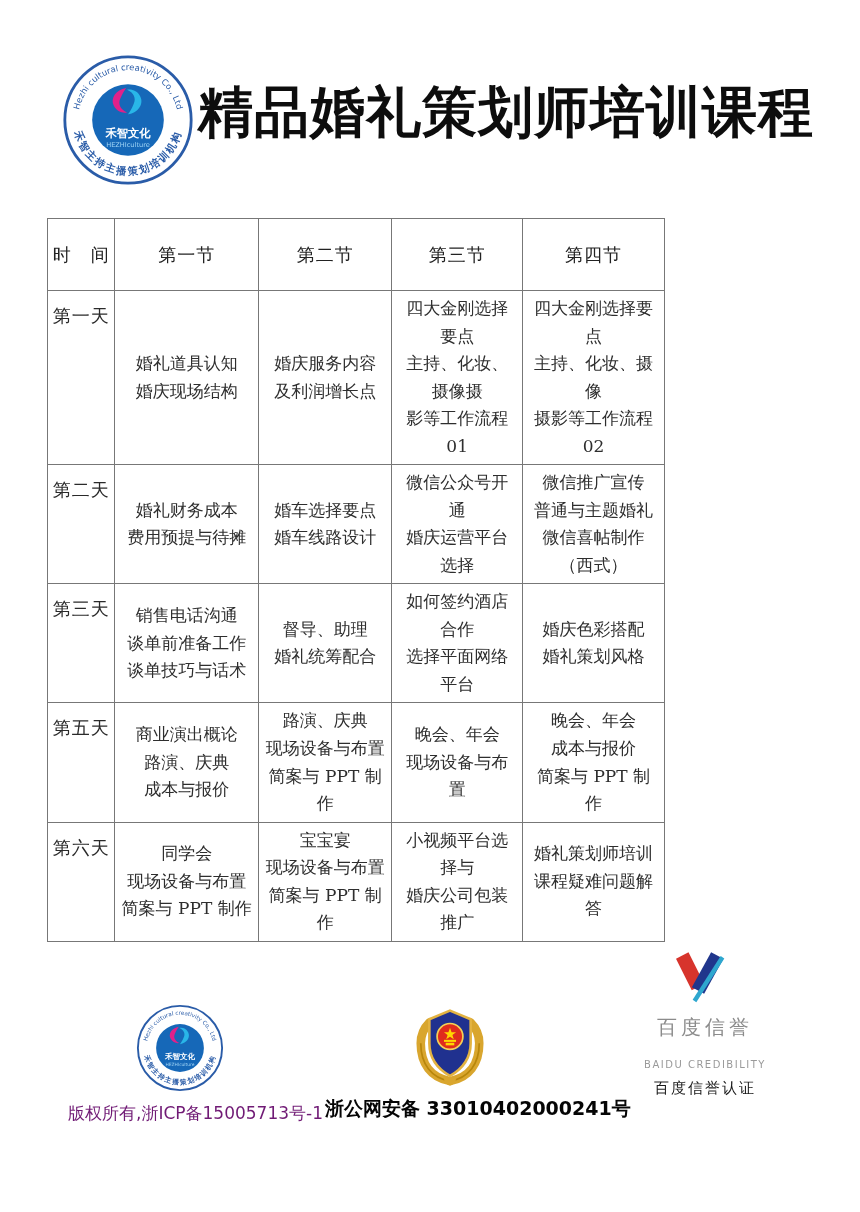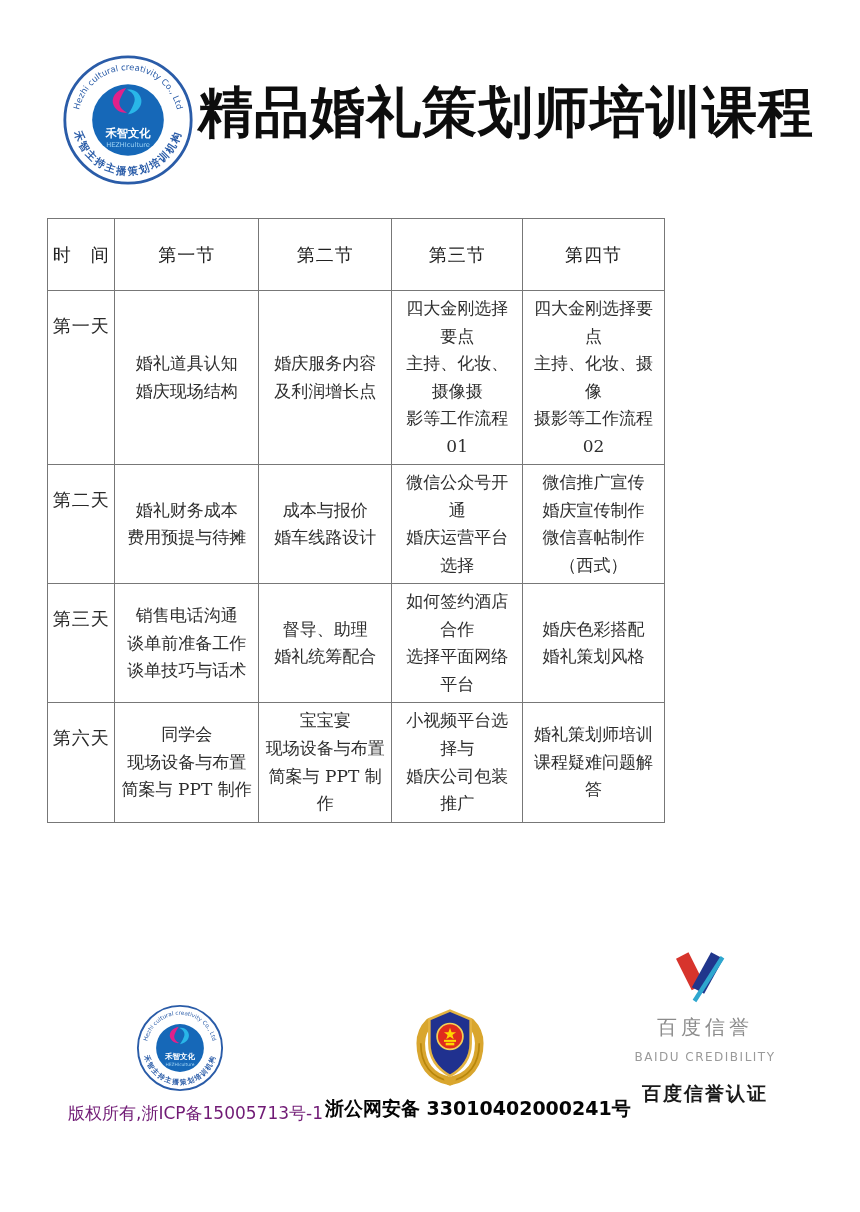--- a/index.html
+++ b/index.html
@@ -30,39 +30,39 @@
     background:#ffffff;
   }
   table.course thead tr { height:72px; }
   table.course tbody tr { height:103px; }
   th.hcell {
     font-size:18px; font-weight:500; color:#222; text-align:center; vertical-align:middle;
     letter-spacing:1px;
   }
   td.day-cell {
     font-size:18px; color:#2a2a2a; text-align:center; vertical-align:top;
-    padding-top:23px; letter-spacing:1px;
+    padding-top:13px; letter-spacing:1px;
   }
   td.course-cell {
     font-size:17px; color:#2e2e2e; text-align:center; vertical-align:middle;
     line-height:1.62; white-space:pre-line; padding:4px 6px;
   }
   
   .footer-left  { position:absolute; left:68px;  top:1004px; width:224px; text-align:center; }
   .footer-left .copyright {
     margin-top:6px; font-size:17px; color:#701a75; white-space:nowrap;
   }
   .footer-center{ position:absolute; left:325px; top:1002px; width:250px; text-align:center; }
   .footer-center .police-text {
     margin-top:4px; font-size:19px; font-weight:bold; color:#050505; white-space:nowrap;
   }
   .footer-right { position:absolute; left:612px; top:952px; width:186px; text-align:center; }
   .baidu-name   { font-size:20px; color:#8b8b8b; letter-spacing:4px; margin-top:2px; }
-  .baidu-name-en{ font-size:12px;  color:#9a9a9a; letter-spacing:1.5px; margin-top:9px; }
-  .baidu-cert   { font-size:19px; font-weight:bold; color:#1a1a1a; letter-spacing:2px; margin-top:17px; }
+  .baidu-name-en{ font-size:10px;  color:#9a9a9a; letter-spacing:1.5px; margin-top:18px; }
+  .baidu-cert   { font-size:15px; font-weight:normal; color:#1a1a1a; letter-spacing:2px; margin-top:9px; }
 </style>
 </head>
 <body>
 
 <div class="page">
 
   <div class="logo-wrap">
     <svg width="132" height="132" viewBox="0 0 140 140">
       <defs>
         <path id="arcTop1" d="M 17 70 A 53 53 0 0 1 123 70" fill="none"></path>
@@ -113,39 +113,53 @@
 主持、化妆、摄像摄
 影等工作流程 01</td>
         <td class="course-cell">四大金刚选择要点
 主持、化妆、摄像
 摄影等工作流程 02</td>
       </tr>
       <tr>
         <td class="day-cell">第二天</td>
         <td class="course-cell">婚礼财务成本
 费用预提与待摊</td>
-        <td class="course-cell">成本与报价
+        <td class="course-cell">婚车选择要点
 婚车线路设计</td>
         <td class="course-cell">微信公众号开通
 婚庆运营平台选择</td>
         <td class="course-cell">微信推广宣传
-婚庆宣传制作
+普通与主题婚礼
 微信喜帖制作（西式）</td>
       </tr>
       <tr>
         <td class="day-cell">第三天</td>
         <td class="course-cell">销售电话沟通
 谈单前准备工作
 谈单技巧与话术</td>
         <td class="course-cell">督导、助理
 婚礼统筹配合</td>
         <td class="course-cell">如何签约酒店合作
 选择平面网络平台</td>
         <td class="course-cell">婚庆色彩搭配
 婚礼策划风格</td>
+      </tr>
+      <tr>
+        <td class="day-cell">第五天</td>
+        <td class="course-cell">商业演出概论
+路演、庆典
+成本与报价</td>
+        <td class="course-cell">路演、庆典
+现场设备与布置
+简案与 PPT 制作</td>
+        <td class="course-cell">晚会、年会
+现场设备与布置</td>
+        <td class="course-cell">晚会、年会
+成本与报价
+简案与 PPT 制作</td>
       </tr>
       <tr>
         <td class="day-cell">第六天</td>
         <td class="course-cell">同学会
 现场设备与布置
 简案与 PPT 制作</td>
         <td class="course-cell">宝宝宴
 现场设备与布置
 简案与 PPT 制作</td>
         <td class="course-cell">小视频平台选择与

